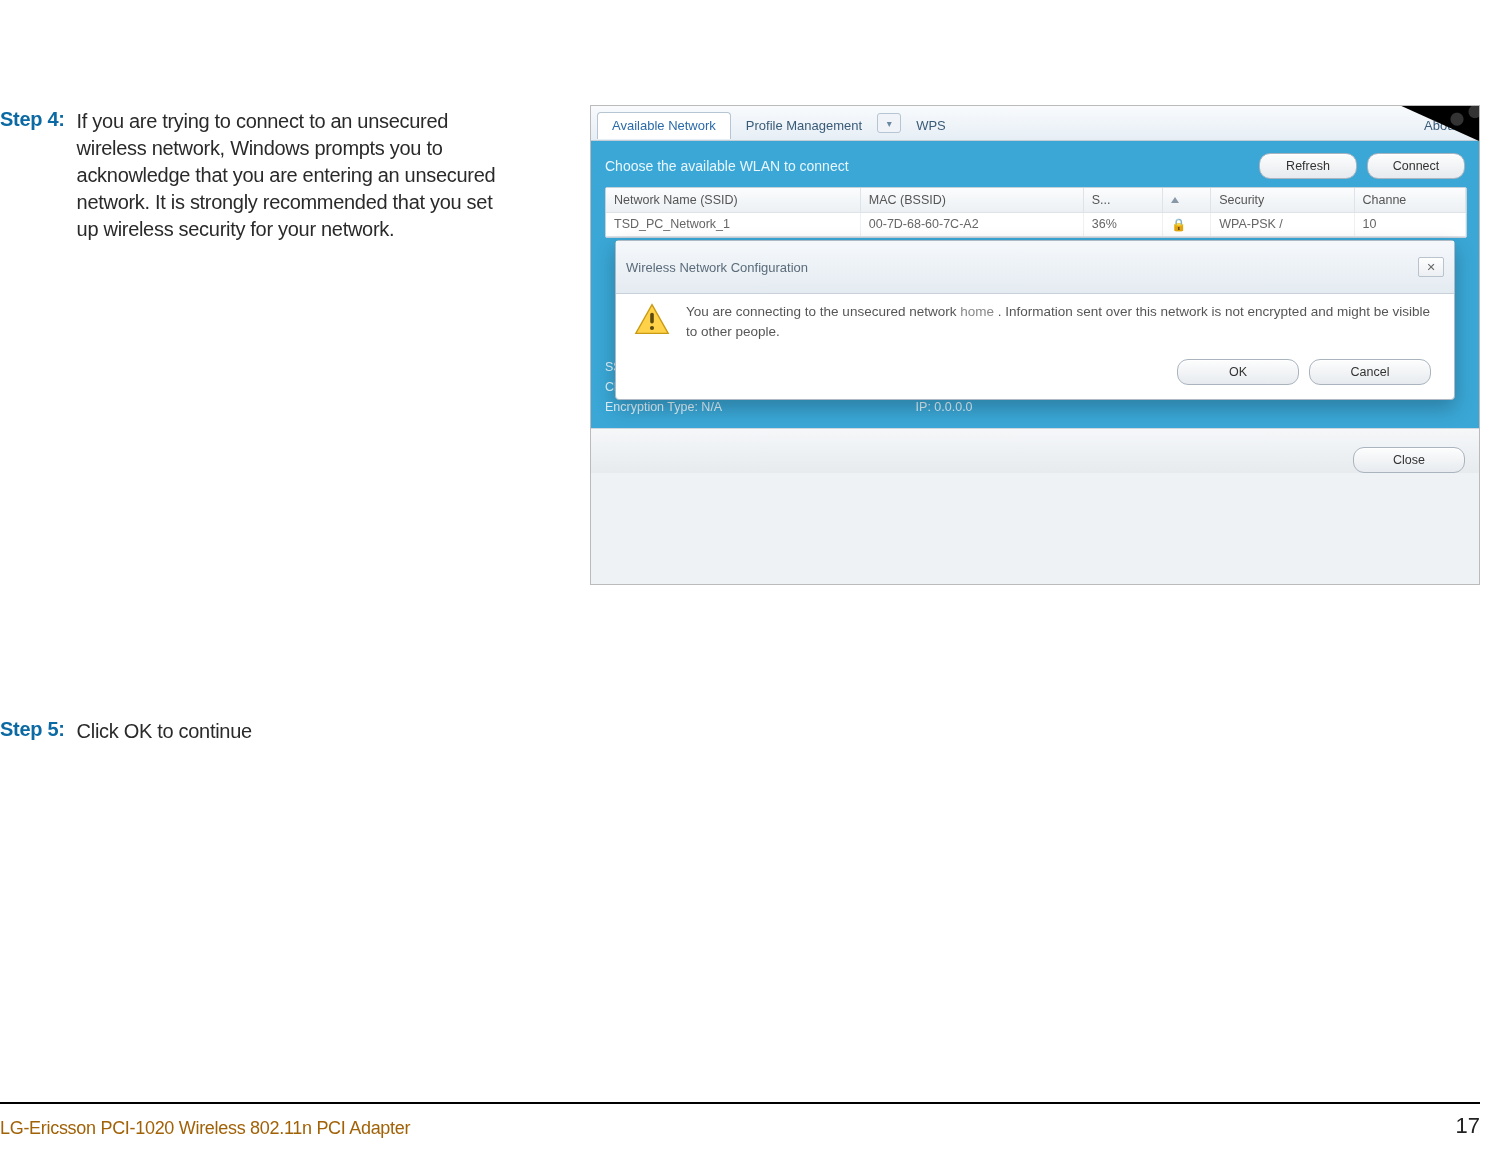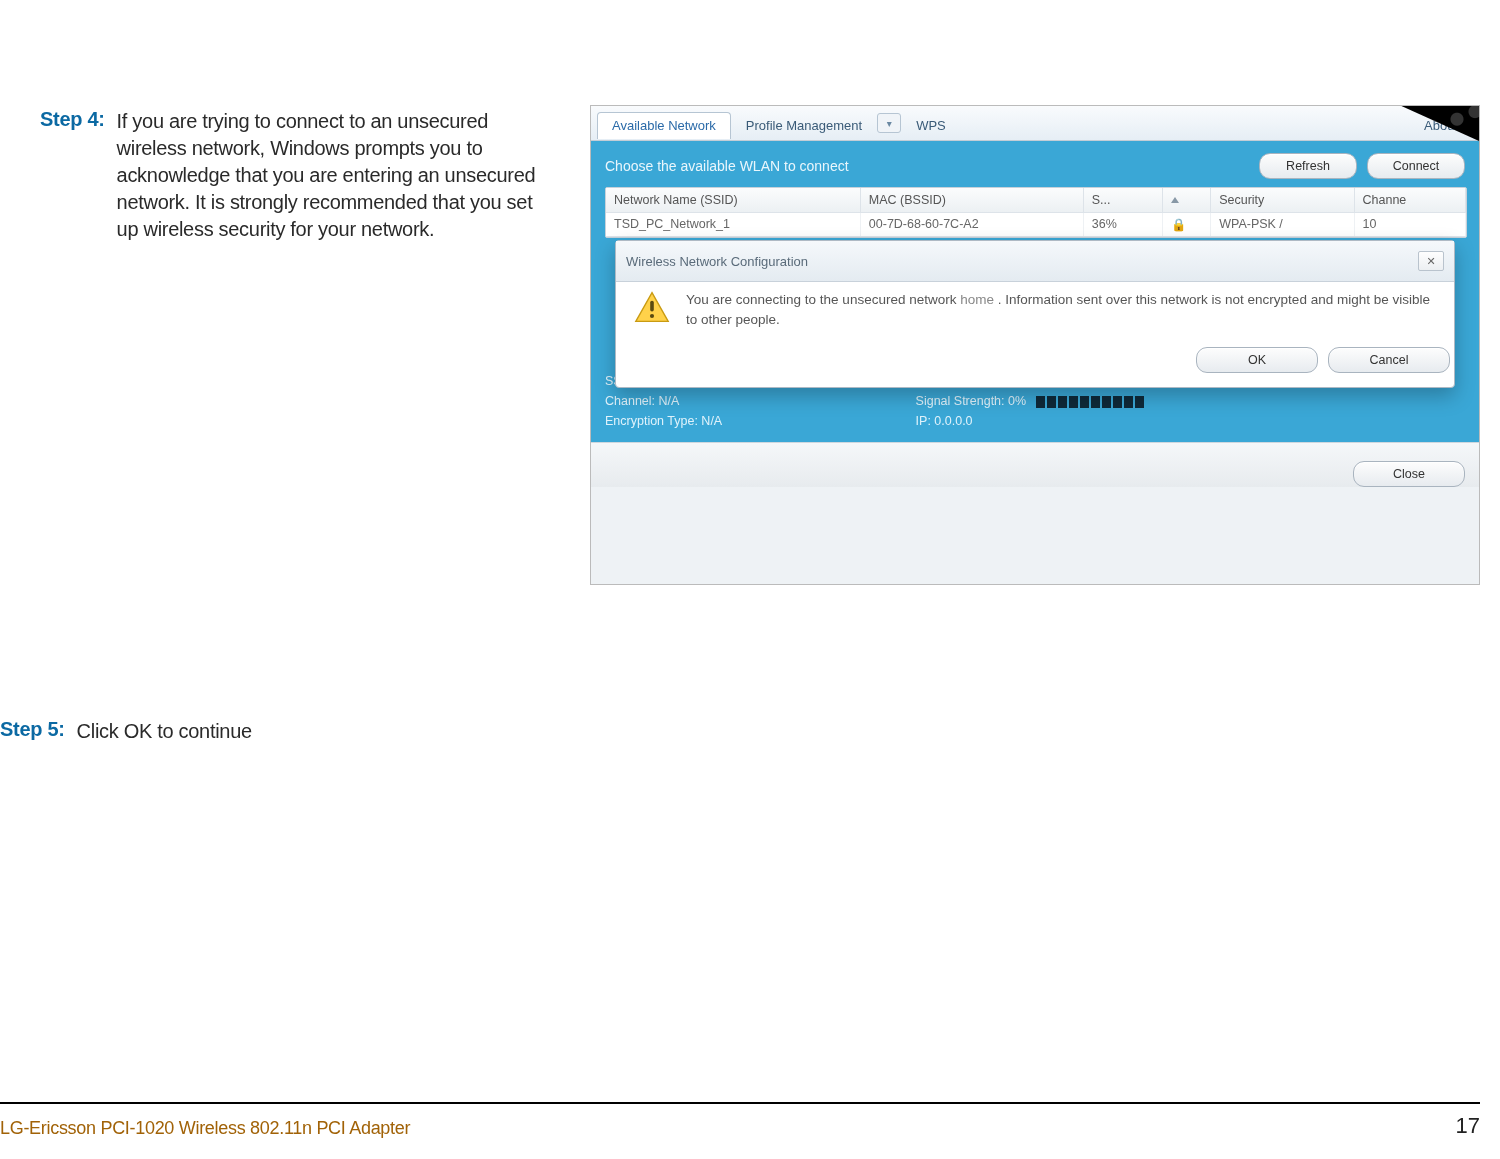--- a/index.html
+++ b/index.html
@@ -166,21 +166,21 @@
     cursor: pointer;
   }
 
   
   .tbl {
     width: 100%;
     background: #fff;
     border: 1px solid #c7d1da;
     border-radius: 2px;
     overflow: hidden;
-    margin-bottom: 22px;
+    margin-bottom: 8px;
   }
   .tbl-header, .tbl-row {
     display: grid;
     grid-template-columns: 1.6fr 1.4fr 0.5fr 0.3fr 0.9fr 0.7fr;
     font-size: 12.5px;
     color: #555;
     border-bottom: 1px solid #dde3e9;
   }
   .tbl-header .th {
     padding: 5px 8px;
@@ -208,21 +208,21 @@
     width: 838px;
     background: #fff;
     border: 1px solid #aeb9c4;
     border-radius: 4px;
     box-shadow: 0 8px 20px rgba(0,0,0,0.25);
     font-size: 13.5px;
     color: #4a4a4a;
   }
   .dialog-title {
     display:flex; align-items:center; justify-content:space-between;
-    padding: 10px 10px;
+    padding: 16px 10px;
     background: linear-gradient(#f5f8fb, #e4ebf1);
     border-bottom: 1px solid #c8d1da;
     font-size: 13px;
     color: #5a6b7a;
   }
   .dialog-close {
     width: 24px; height: 18px;
     border: 1px solid #b9c3cd; border-radius: 2px;
     background: linear-gradient(#fefefe,#eceff2);
     display:flex;align-items:center;justify-content:center;
@@ -235,21 +235,21 @@
     width: 36px; height: 34px; flex: 0 0 36px;
     position: relative;
   }
   .warn-icon svg { width:100%; height:100%; }
   .dialog-msg {
     line-height: 1.5;
     color: #565656;
   }
   .dialog-buttons {
     display:flex; justify-content:flex-end; gap:10px;
-    padding: 10px 4px 14px;
+    padding: 10px 23px 14px;
   }
 
   
   .info-rows {
     margin-top: 8px;
     display:grid;
     grid-template-columns: 1.2fr 1.2fr 1fr;
     row-gap: 6px;
     column-gap: 24px;
     font-size: 12.5px;
@@ -269,21 +269,21 @@
     height: 44px;
     display:flex; justify-content:flex-end; align-items:flex-end;
     padding: 0 14px;
   }
 </style>
 </head>
 <body>
 
 <div class="page">
 
-  <div class="step-block" style="top:108px;padding-left:40px;">
+  <div class="step-block" style="top:108px;">
     <div class="step-label">Step 4:</div>
     <div class="step-text">If you are trying to connect to an unsecured wireless network, Windows prompts you to acknowledge that you are entering an unsecured network. It is strongly recommended that you set up wireless security for your network.</div>
   </div>
 
   <div class="step-block" style="top:718px;">
     <div class="step-label">Step 5:</div>
     <div class="step-text" style="max-width:600px;">Click OK to continue</div>
   </div>
 
   <div class="screenshot">

